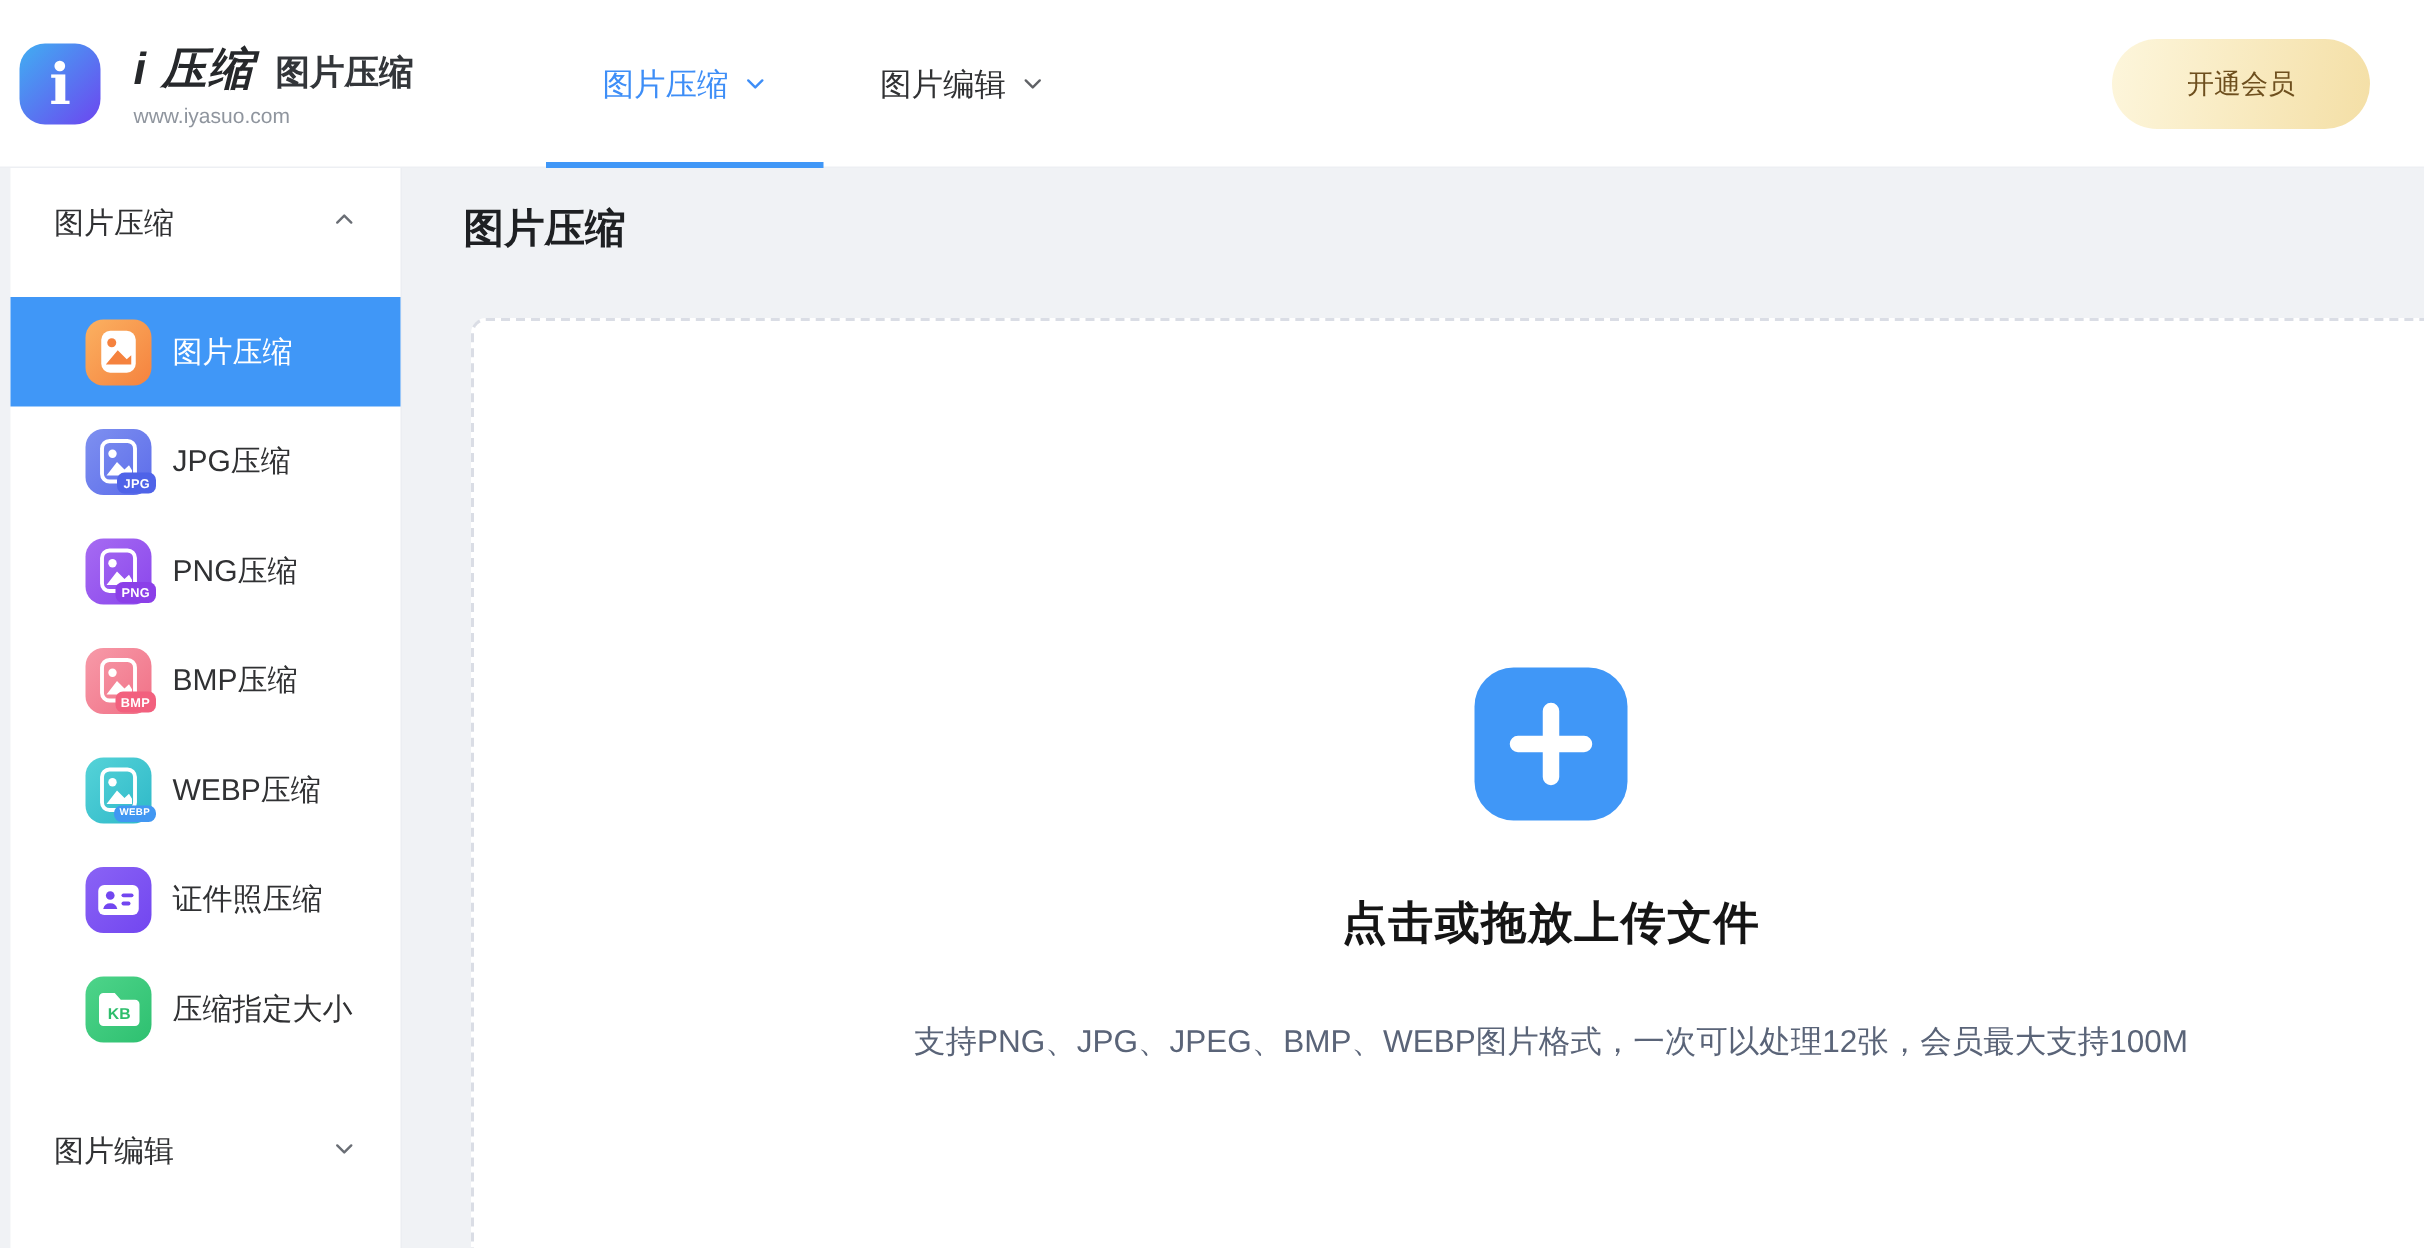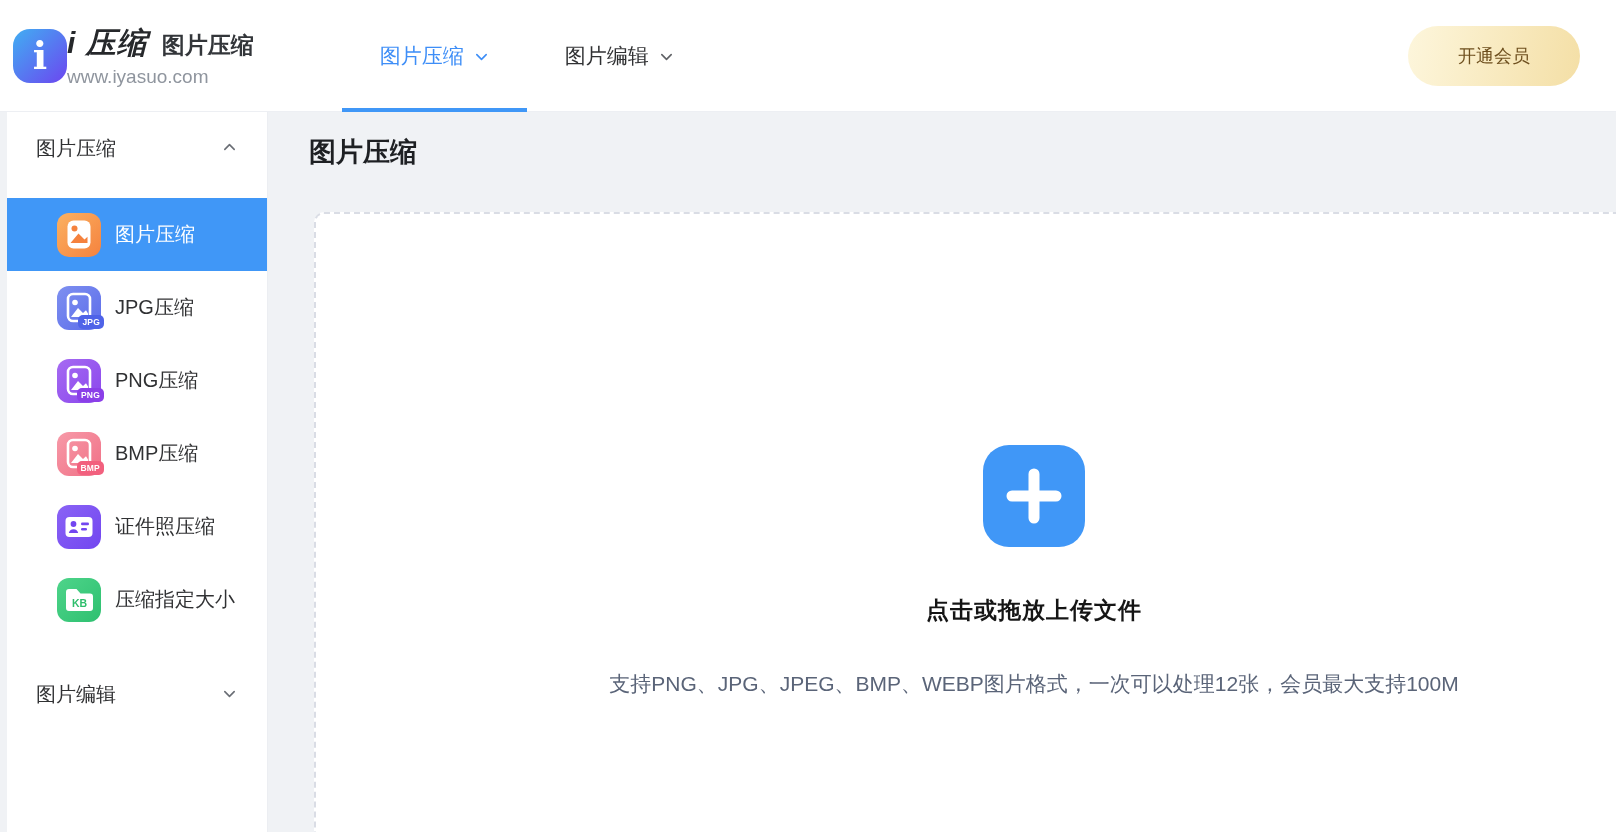--- a/index.html
+++ b/index.html
@@ -17,25 +17,25 @@
     border-bottom:1px solid #EDEFF3;
   }
   .logo-wrap { display:flex; align-items:center; padding-left:13px; cursor:pointer; }
   .logo-mark {
     width:54px; height:54px; border-radius:17px;
     background:linear-gradient(135deg,#45A4F2 10%,#6A4BF0 95%);
     display:flex; align-items:center; justify-content:center;
     font-family:"DejaVu Serif","Liberation Serif",serif;
     font-weight:bold; font-size:38px; color:#fff; line-height:1;
   }
-  .logo-text { }
+  .logo-text { margin-left:22px; }
   .logo-title-row { display:flex; align-items:baseline; }
   .logo-title { font-size:30px; font-weight:bold; color:#26282B; font-style:italic; letter-spacing:1px;}
   .logo-subtitle { font-size:23px; font-weight:bold; color:#33363A; margin-left:14px; }
-  .logo-url { font-size:19px; color:#8F959E; margin-top:2px; }
+  .logo-url { font-size:14px; color:#8F959E; margin-top:2px; }
 
   .nav { display:flex; align-items:stretch; height:100%; margin-left:88px; }
   .nav-item {
     position:relative; display:flex; align-items:center; gap:10px;
     padding:0 38px; font-size:21px; color:#303133; cursor:pointer;
   }
   .nav-item .chev { color:#606266; margin-top:3px; }
   .nav-item.active { color:#3E8EF7; }
   .nav-item.active .chev { color:#3E8EF7; }
   .nav-item.active::after {
@@ -97,21 +97,21 @@
     width:1440px; height:900px;
     background:#fff; border:2px dashed #DADDE5; border-radius:10px;
     display:flex; flex-direction:column; align-items:center;
     cursor:pointer;
   }
   .plus-btn {
     margin-top:231px; width:102px; height:102px; border-radius:26px;
     background:#4097F7; border:none; cursor:pointer;
     display:flex; align-items:center; justify-content:center;
   }
-  .upload-heading { margin-top:48px; font-size:23px; font-weight:bold; color:#151515; letter-spacing:1px; }
+  .upload-heading { margin-top:48px; font-size:30px; font-weight:bold; color:#151515; letter-spacing:1px; }
   .upload-support { margin-top:44px; font-size:21px; color:#5A6478; }
   .upload-privacy { margin-top:11px; font-size:18px; color:#A8AEBF; }
 </style>
 </head>
 <body>
 
 <div class="header">
   <div class="logo-wrap">
     <div class="logo-mark">
       <span>i</span>
@@ -202,20 +202,31 @@
           <svg width="44" height="44" viewBox="0 0 44 44">
             <rect x="11" y="8" width="22" height="27" rx="5" fill="none" stroke="#fff" stroke-width="2.6"></rect>
             <circle cx="18" cy="16.5" r="2.8" fill="#fff"></circle>
             <path d="M14 31 L21 22 L26 27 L29 24.2 L31 27.5 L31 31 Z" fill="#fff"></path>
           </svg>
           <span class="fmt-badge bg-bmp">BMP</span>
         </span>
         <span class="label">BMP压缩</span>
       </div>
 
+      <div class="side-item">
+        <span class="fmt-icon ic-webp">
+          <svg width="44" height="44" viewBox="0 0 44 44">
+            <rect x="11" y="8" width="22" height="27" rx="5" fill="none" stroke="#fff" stroke-width="2.6"></rect>
+            <circle cx="18" cy="16.5" r="2.8" fill="#fff"></circle>
+            <path d="M14 31 L21 22 L26 27 L29 24.2 L31 27.5 L31 31 Z" fill="#fff"></path>
+          </svg>
+          <span class="fmt-badge bg-webp">WEBP</span>
+        </span>
+        <span class="label">WEBP压缩</span>
+      </div>
 
       <div class="side-item">
         <span class="fmt-icon ic-id">
           <svg width="44" height="44" viewBox="0 0 44 44">
             <rect x="8.5" y="12" width="27" height="20" rx="4" fill="#fff"></rect>
             <circle cx="16.5" cy="19" r="2.9" fill="#7246F0"></circle>
             <path d="M11.8 28 a4.8 4.8 0 0 1 9.4 0 Z" fill="#7246F0"></path>
             <rect x="24" y="17.6" width="8" height="2.6" rx="1.3" fill="#7246F0"></rect>
             <rect x="24" y="23" width="6" height="2.6" rx="1.3" fill="#7246F0"></rect>
           </svg>

